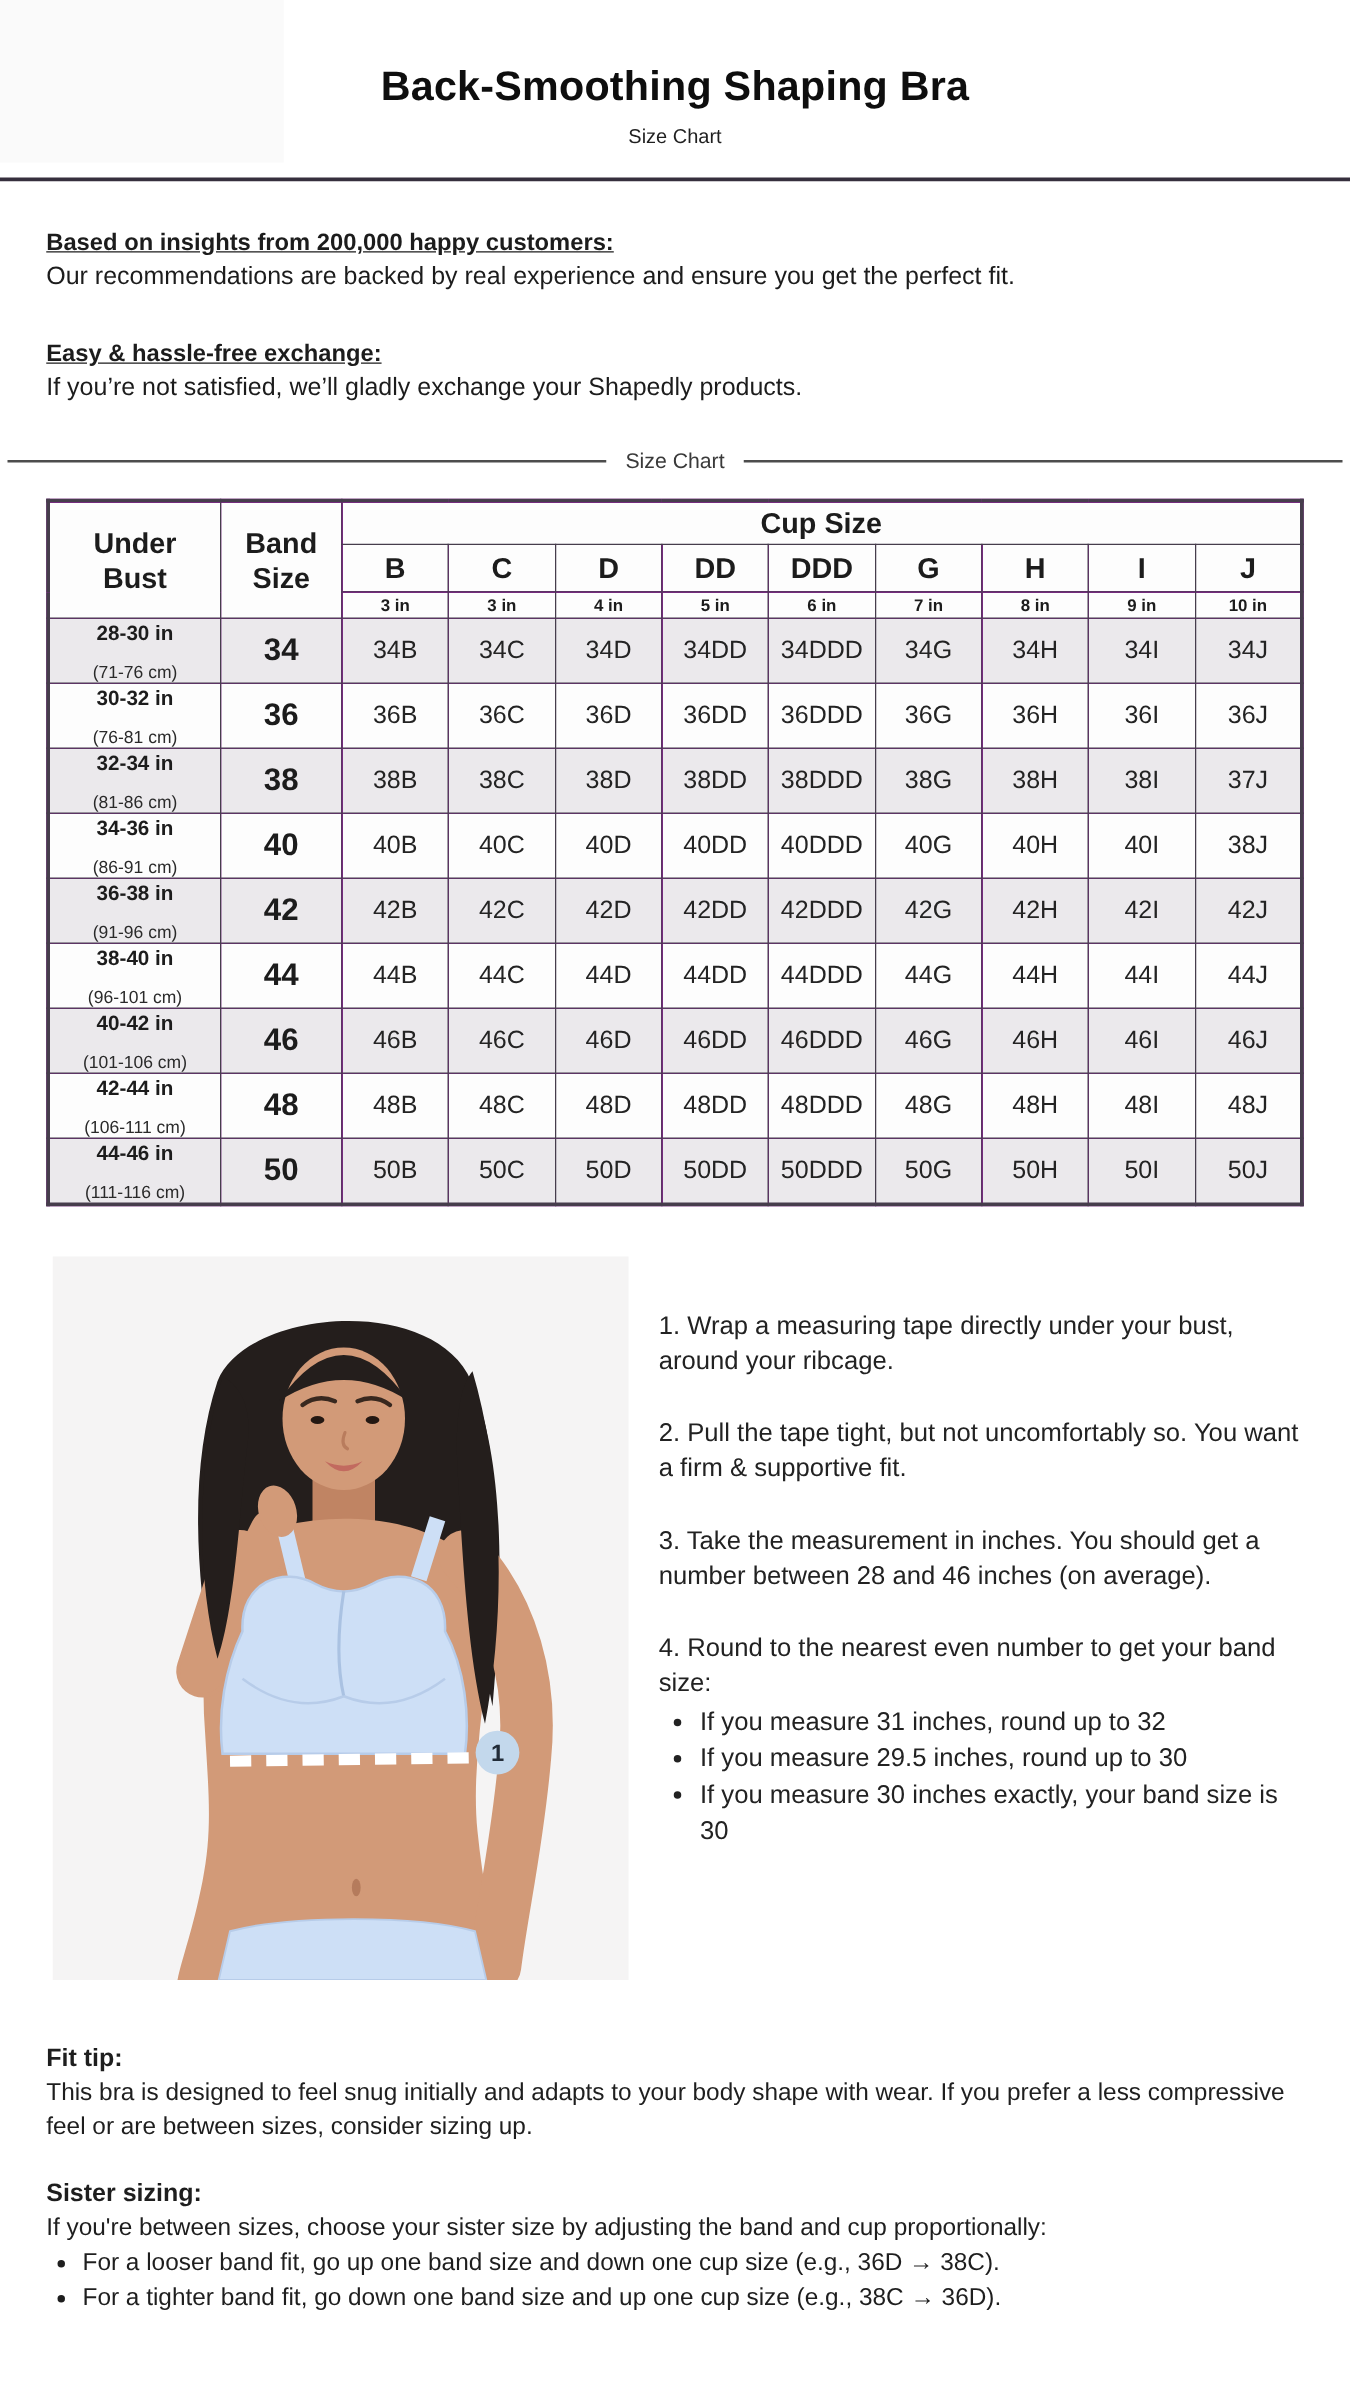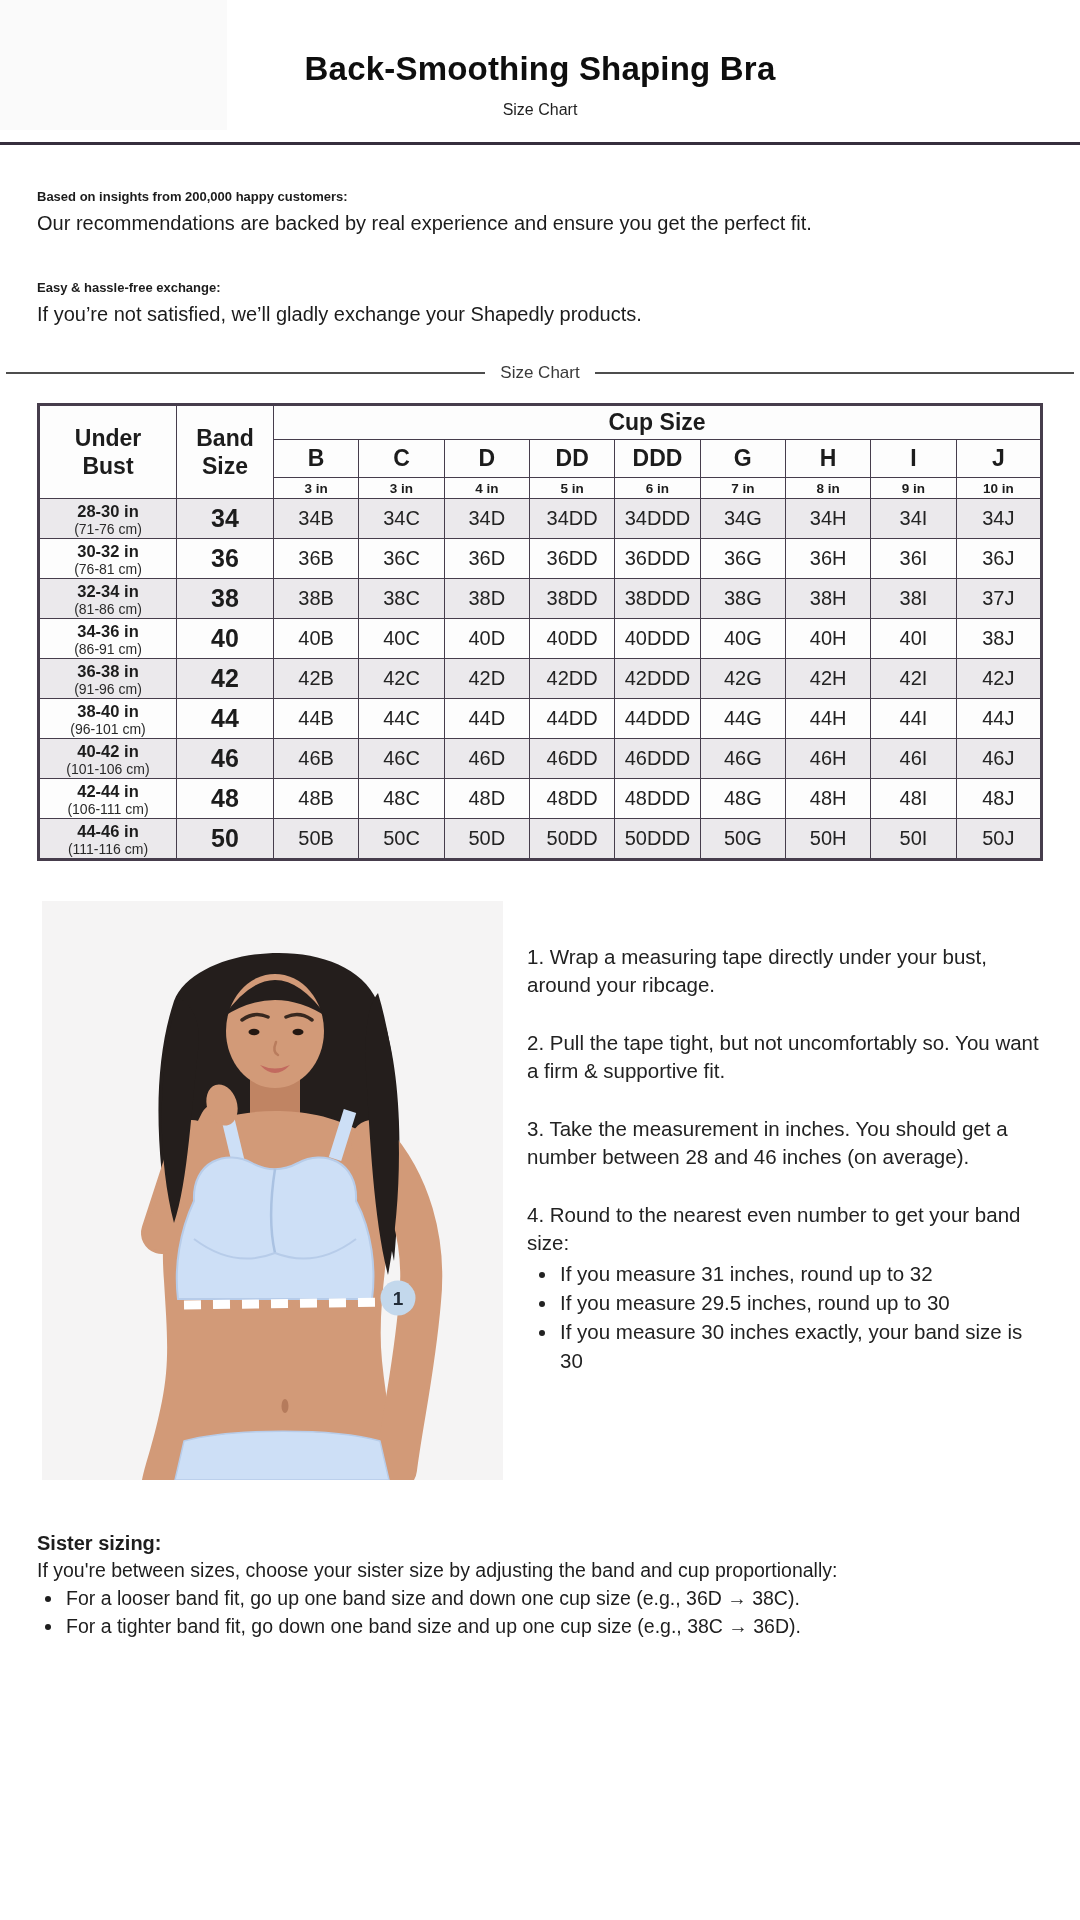--- a/index.html
+++ b/index.html
@@ -15,21 +15,21 @@
   }
   
   .header { position:relative; padding-top:50px; text-align:center; }
   .title { font-size:33px; font-weight:bold; color:#0e0e0e; letter-spacing:.2px; }
   .subtitle { margin-top:13px; font-size:16px; color:#1f1f1f; }
   .top-divider { margin-top:23px; border:0; border-top:3px solid #362f3d; }
 
   
   .intro { padding:36px 37px 0 37px; font-size:20px; line-height:26px; }
   .intro p { margin:0 0 36px 0; }
-  .intro .lead { font-weight:bold; font-size:13px; }
+  .intro .lead { font-weight:bold; font-size:19px;text-decoration:underline; }
 
   
   .labeled-divider {
     display:flex; align-items:center; gap:15px;
     font-size:17px; color:#3a3a3a; white-space:nowrap;
   }
   .labeled-divider::before, .labeled-divider::after {
     content:""; flex:1 1 auto; height:0; border-top:2px solid #4d4d4d;
   }
   .divider-sizechart { margin:18px 6px 0 6px; }
@@ -52,21 +52,21 @@
   th.corner-th {
     font-size:23px; font-weight:bold; white-space:pre-line; line-height:28px;
     background:#fdfdfd;
   }
   th.cupsize-th { font-size:23px; font-weight:bold; background:#fdfdfd; }
   th.cup-letter { font-size:23px; font-weight:bold; background:#fdfdfd; }
   th.cup-inch  { font-size:13.5px; font-weight:bold; background:#fdfdfd; }
   tr.row-gray  td { background:#ebe9ec; }
   tr.row-white td { background:#fdfdfd; }
   td.underbust-cell .range-in { font-size:16.5px; font-weight:bold; line-height:20px; padding-top:2px; }
-  td.underbust-cell .range-cm { font-size:14px; line-height:17px; color:#2a2a2a; }
+  td.underbust-cell .range-cm { font-size:14px; line-height:17px; color:#2a2a2a;margin-top:12px; }
   td.band-cell  { font-size:25px; font-weight:bold; }
   td.value-cell { font-size:20px; color:#232323; }
 
   
   .howto { display:flex; padding:40px 37px 0 37px; }
   .photo-box {
     flex:0 0 461px; width:461px; height:579px; margin-left:5px;
     position:relative;
   }
   .photo-box svg { display:block; }
@@ -367,20 +367,24 @@
       <ul>
         <li>If you measure 31 inches, round up to 32</li>
         <li>If you measure 29.5 inches, round up to 30</li>
         <li>If you measure 30 inches exactly, your band size is 30</li>
       </ul>
     </div>
   </div>
 
   <div class="tips">
     <div class="block">
+      <span class="tip-head">Fit tip:</span><br>
+      <span>This bra is designed to feel snug initially and adapts to your body shape with wear. If you prefer a less compressive feel or are between sizes, consider sizing up.</span>
+    </div>
+    <div class="block">
       <span class="tip-head">Sister sizing:</span><br>
       <span>If you're between sizes, choose your sister size by adjusting the band and cup proportionally:</span>
       <ul>
         <li>For a looser band fit, go up one band size and down one cup size (e.g., 36D → 38C).</li>
         <li>For a tighter band fit, go down one band size and up one cup size (e.g., 38C → 36D).</li>
       </ul>
     </div>
   </div>
 
 </div>

